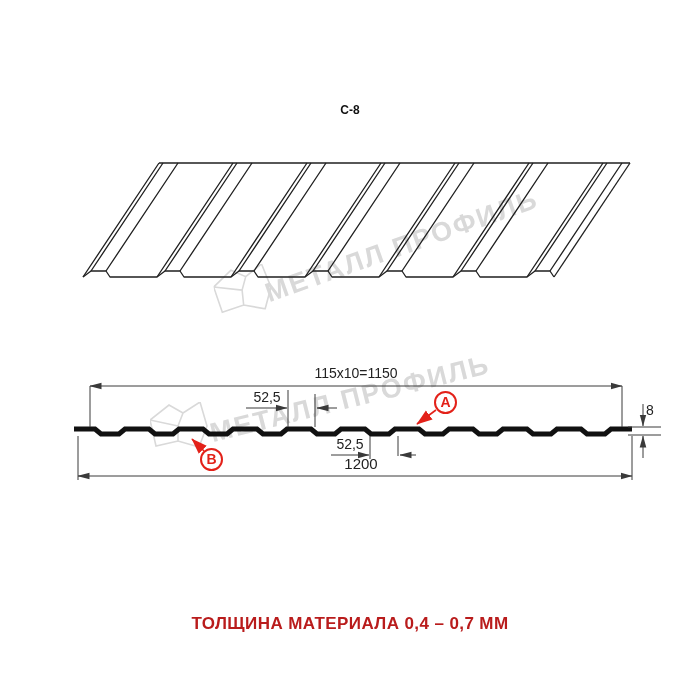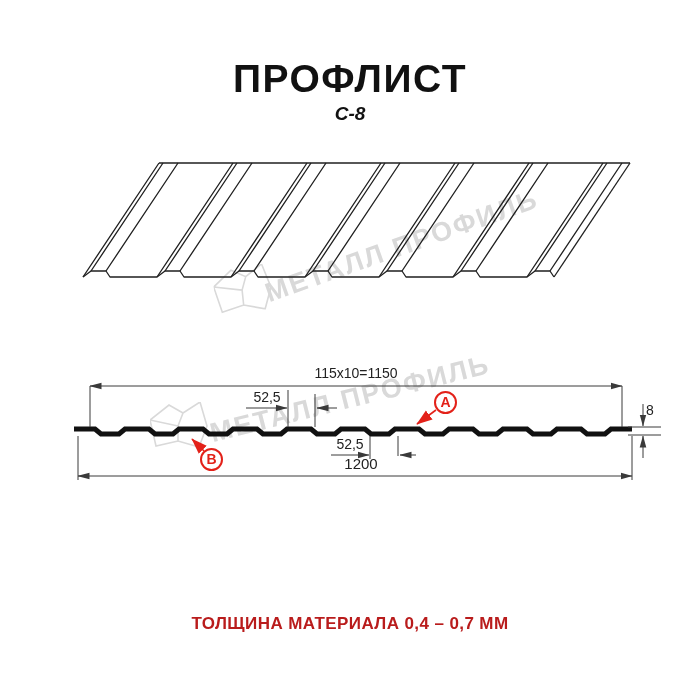--- a/index.html
+++ b/index.html
@@ -2,21 +2,21 @@
 <html><head>
 <meta charset="utf-8">
 <style>
   html,body{margin:0;padding:0;background:#fff;}
   #page{position:relative;width:700px;height:700px;background:#ffffff;overflow:hidden;
         font-family:"Liberation Sans","DejaVu Sans",sans-serif;color:#1a1a1a;}
   .abs{position:absolute;}
   
   .title{left:0;right:0;top:57px;text-align:center;font-size:39px;font-weight:bold;
          letter-spacing:1.5px;color:#111;}
-  .subtitle{left:0;right:0;top:103px;text-align:center;font-size:19px;font-weight:bold;color:#111;font-style:italic;}
+  .subtitle{left:0;right:0;top:103px;text-align:center;font-size:12px;font-weight:bold;color:#111;}
   
   .footer{left:0;right:0;top:614px;text-align:center;font-size:17px;font-weight:bold;
           letter-spacing:.4px;color:#b91c1c;}
   
   .wm-text{font-size:27px;font-weight:bold;letter-spacing:2px;color:#d9d9d9;white-space:nowrap;z-index:1;}
   #wm1-text{left:271px;top:280px;line-height:27px;transform:rotate(-19.5deg);transform-origin:left bottom;}
   #wm2-text{left:214px;top:420px;line-height:27px;transform:rotate(-14deg);transform-origin:left bottom;}
   .wm-logo{z-index:1;}
   #wm1-logo{left:214px;top:266px;transform:rotate(-6deg);}
   #wm2-logo{left:150px;top:402px;}
@@ -33,21 +33,20 @@
   .badge{z-index:3;width:19px;height:19px;border:2px solid #e32119;border-radius:50%;
          color:#e32119;font-size:14px;font-weight:bold;line-height:19px;text-align:center;}
   #badge-a{left:434px;top:391px;}
   #badge-b{left:200px;top:448px;}
 </style>
 </head>
 <body>
 
 <div id="page">
 
-  <div class="abs title">ПРОФЛИСТ</div>
   <div class="abs subtitle">С-8</div>
 
   <svg class="abs wm-logo" id="wm1-logo" width="58" height="46" viewBox="0 0 58 46">
     <path d="M6,44 L0,18 L19,3 L33,11 L50,0 L57,24 L49,45 L28,39 Z M0,18 L28,24 M33,11 L28,24 M28,24 L28,39" fill="none" stroke="#d9d9d9" stroke-width="1.6"></path>
   </svg>
   <div class="abs wm-text" id="wm1-text">МЕТАЛЛ ПРОФИЛЬ</div>
 
   <svg class="abs wm-logo" id="wm2-logo" width="58" height="46" viewBox="0 0 58 46">
     <path d="M6,44 L0,18 L19,3 L33,11 L50,0 L57,24 L49,45 L28,39 Z M0,18 L28,24 M33,11 L28,24 M28,24 L28,39" fill="none" stroke="#d9d9d9" stroke-width="1.6"></path>
   </svg>

